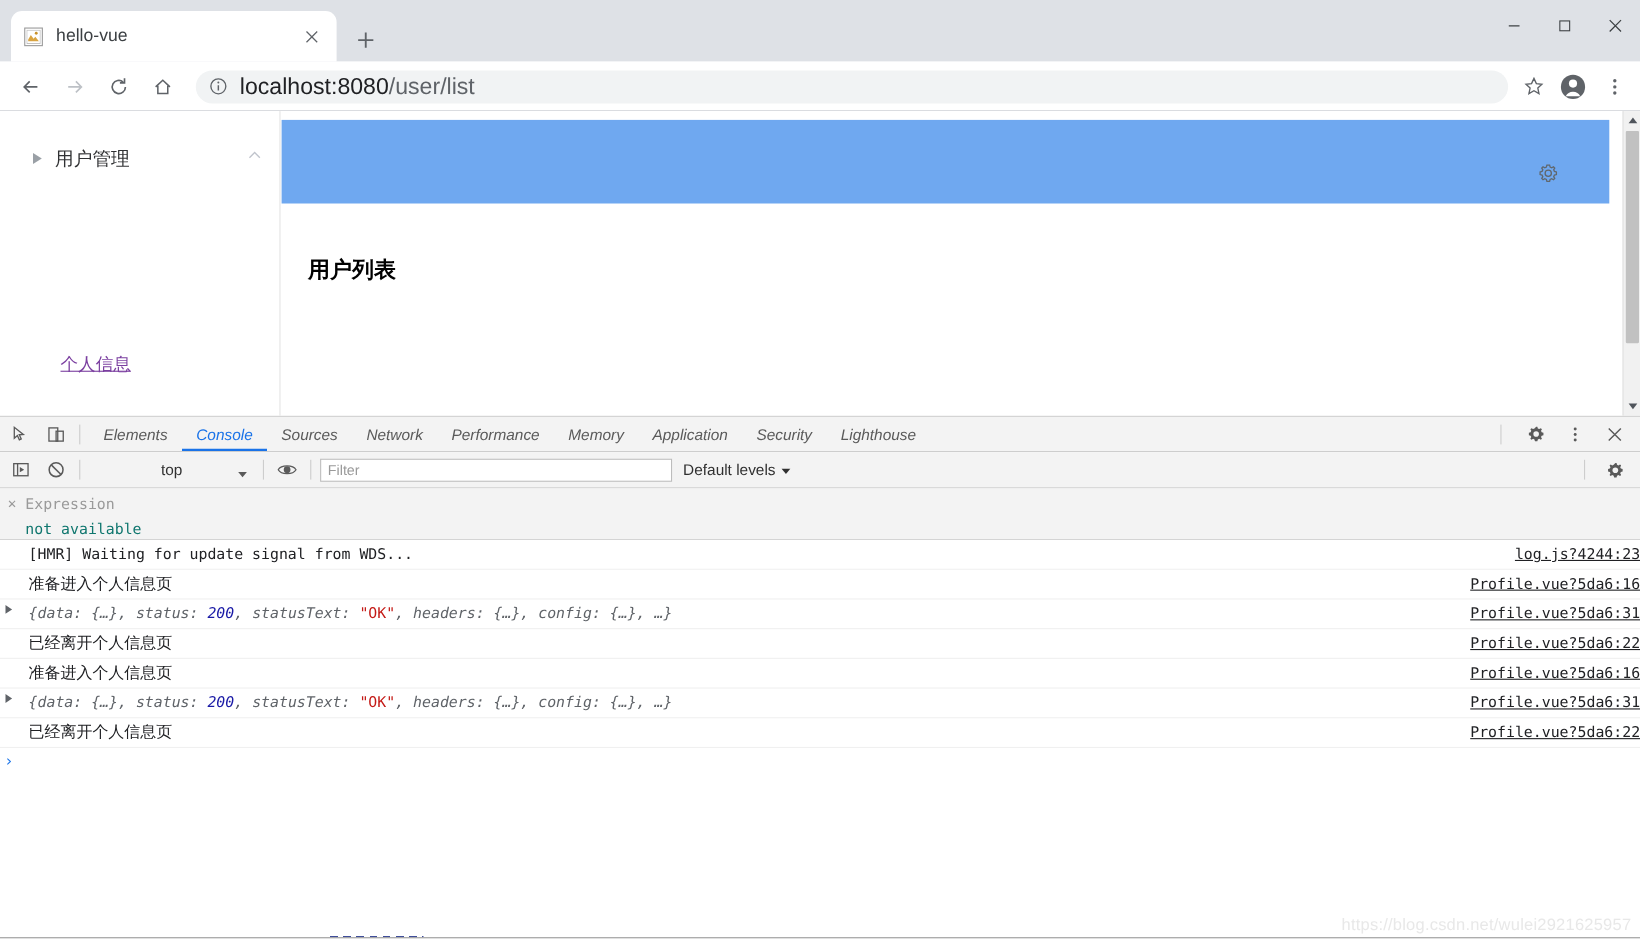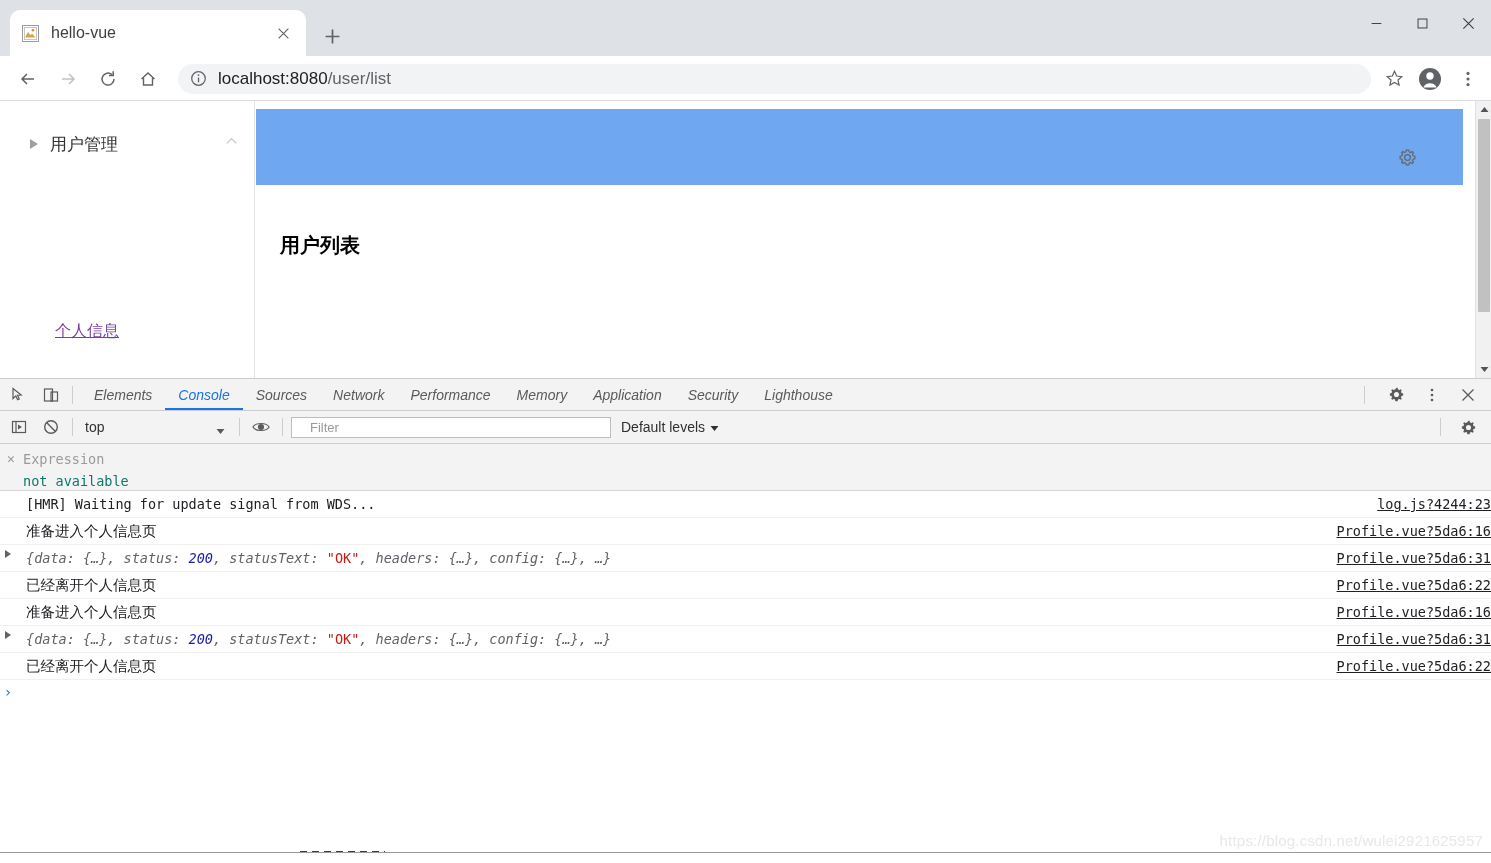--- a/index.html
+++ b/index.html
@@ -51,21 +51,21 @@
   }
   .navbtn {
     width:34px; height:34px; margin:0 3px; flex:0 0 34px;
     display:flex; align-items:center; justify-content:center;
   }
   .omnibox {
     flex:1; height:30px; margin:0 10px; background:#f1f3f4; border-radius:16px;
     display:flex; align-items:center; padding:0 12px; min-width:0;
   }
   .omni-info { width:18px; height:18px; flex:0 0 18px; margin-right:10px; color:#5f6368; }
-  .omni-url { font-size:17px; color:#5f6368; white-space:nowrap; }
+  .omni-url { font-size:21px; color:#5f6368; white-space:nowrap; }
   .omni-url b { color:#202124; font-weight:400; }
   .omni-star { width:26px; height:26px; flex:0 0 26px; display:flex; align-items:center; justify-content:center; color:#5f6368;}
   .profile-btn, .menu-btn {
     width:30px; height:30px; margin-left:8px; flex:0 0 30px;
     display:flex; align-items:center; justify-content:center; color:#5f6368;
   }
   .navbar-sep { position:absolute; left:0; top:100px; width:1491px; height:1px; background:#dadce0; }
 
   
   .viewport { position:absolute; left:0; top:101px; width:1491px; height:277px; background:#fff; overflow:hidden; }
@@ -115,27 +115,27 @@
   .dt-tab.active { color:#1a73e8; box-shadow: inset 0 -2px 0 #1a73e8; }
   .dt-tabbar-right { margin-left:auto; display:flex; align-items:center; padding-right:10px; }
   .dt-tabbar-right .dt-ico { margin-left:10px; }
 
   .dt-filterbar {
     position:absolute; left:0; top:32px; width:1491px; height:33px;
     background:#f3f3f3; border-bottom:1px solid #cdcdcd; display:flex; align-items:center;
   }
   .ctx-select {
     display:flex; align-items:center; width:150px; height:22px;
-    font-size:14px; color:#303030; padding:0 4px; position:relative;
+    font-size:14px; color:#303030; padding:0 4px; position:relative;justify-content:center;
   }
   .ctx-select .caret { position:absolute; right:6px; top:6px; }
   .eye-ico { width:26px; height:26px; flex:0 0 26px; display:flex; align-items:center; justify-content:center; color:#5a5a5a; }
   .filter-input {
     width:320px; height:21px; background:#fff; border:1px solid #bdbdbd;
-    font-size:13px; color:#9a9a9a; display:flex; align-items:center; padding:0 18px;
+    font-size:13px; color:#9a9a9a; display:flex; align-items:center; padding:0 6px;
     font-family:"Liberation Sans", sans-serif;
   }
   .levels {
     margin-left:10px; font-size:14px; color:#303030; display:flex; align-items:center; gap:5px;
   }
   .fb-right { margin-left:auto; display:flex; align-items:center; padding-right:10px; }
 
   
   .dt-expr {
     position:absolute; left:0; top:65px; width:1491px; height:47px;

